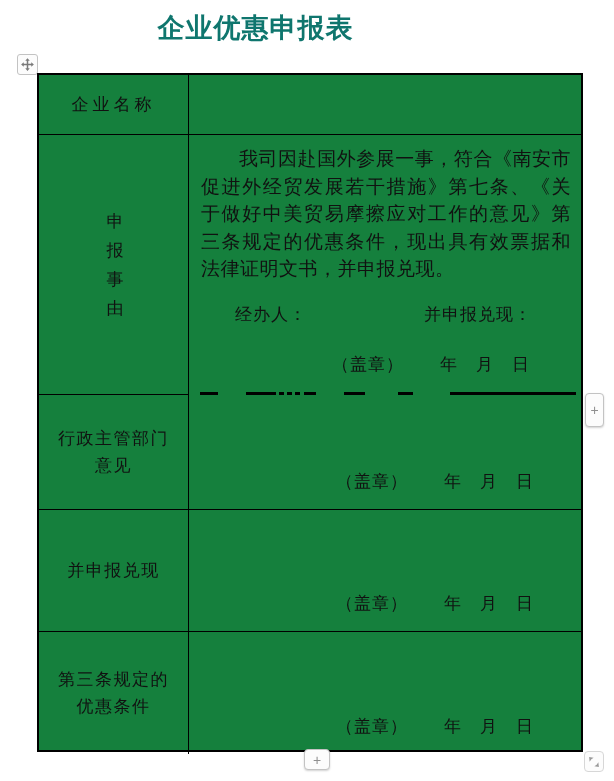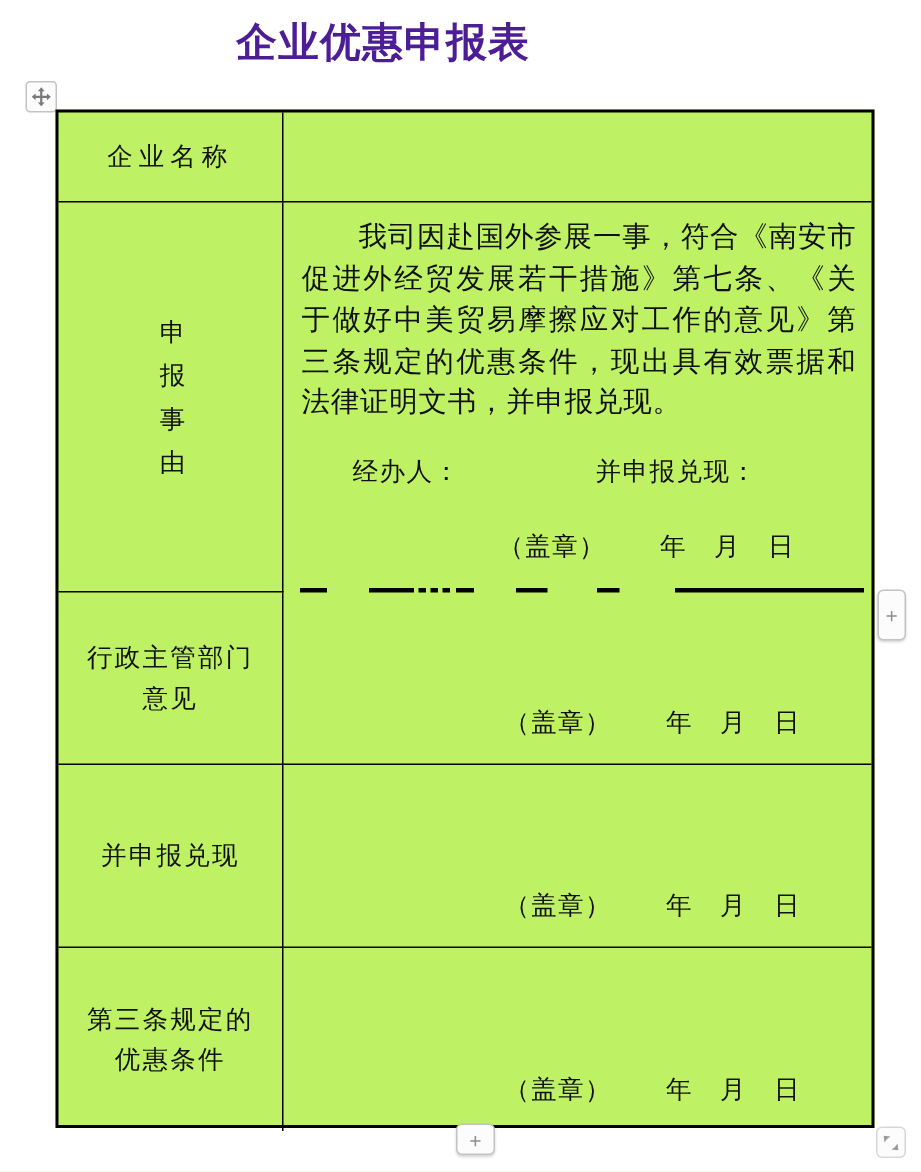--- a/index.html
+++ b/index.html
@@ -3,46 +3,46 @@
 <meta charset="utf-8">
 <style>
   html,body{margin:0;padding:0;background:#fff;}
   .page{
     position:relative;width:614px;height:781px;background:#fff;overflow:hidden;
     font-family:"Liberation Serif","DejaVu Serif",serif;color:#111;
   }
   .title{
     position:absolute;left:0;top:10px;width:511px;margin:0;
     text-align:center;font-family:"Liberation Sans","DejaVu Sans",sans-serif;
-    font-size:27px;font-weight:700;letter-spacing:1px;color:#4c1d95;
+    font-size:27px;font-weight:700;letter-spacing:1px;color:#0f766e;
   }
   
   .form-table{
     position:absolute;left:37px;top:73px;width:546px;height:679px;
     display:grid;grid-template-columns:150px 1fr;
     grid-template-rows:60px 260px 115px 122px 122px;
-    border:2px solid #000;box-sizing:border-box;background:#bef264;
+    border:2px solid #000;box-sizing:border-box;background:#15803d;
   }
   .cell{box-sizing:border-box;border-bottom:1.5px solid #000;}
   .label-cell{
     border-right:1.5px solid #000;display:flex;align-items:center;justify-content:center;
     text-align:center;font-size:17px;letter-spacing:1.5px;line-height:27px;
   }
   .value-cell{position:relative;}
   .no-bottom{border-bottom:none;}
   .company-label{letter-spacing:4px;}
   .wrap-6{display:inline-block;max-width:121px;}
   
   .vlabel{display:inline-block;width:20px;line-height:29px;font-size:17px;
     word-break:break-all;letter-spacing:0;text-align:right;}
   
   .reason-cell{display:flex;flex-direction:column;padding:10px 10px 0 12px;}
   .para{margin:0;font-size:19px;line-height:27.5px;letter-spacing:.5px;
     text-indent:2em;text-align:justify;}
-  .operator-line{display:flex;gap:90px;padding-left:34px;margin-top:20px;
+  .operator-line{display:flex;gap:117px;padding-left:34px;margin-top:20px;
     font-size:17px;letter-spacing:1px;white-space:pre;}
   .stamp-line{font-size:17px;letter-spacing:1px;white-space:pre;}
   .reason-stamp{margin-top:27px;padding-left:131px;}
   .opinion-cell{display:flex;flex-direction:column;justify-content:flex-end;
     padding:0 0 16px 147px;}
   
   .dash{position:absolute;top:392px;height:3px;background:#000;}
   
   .ctl{
     position:absolute;box-sizing:border-box;background:#fcfcfc;

